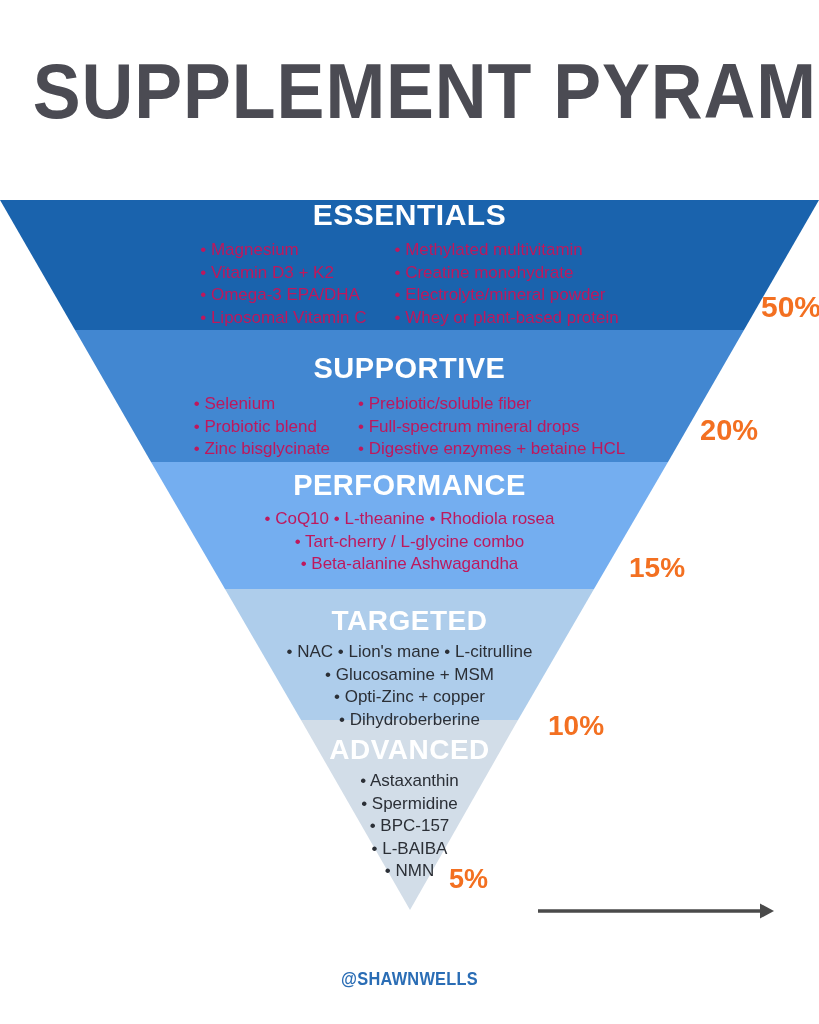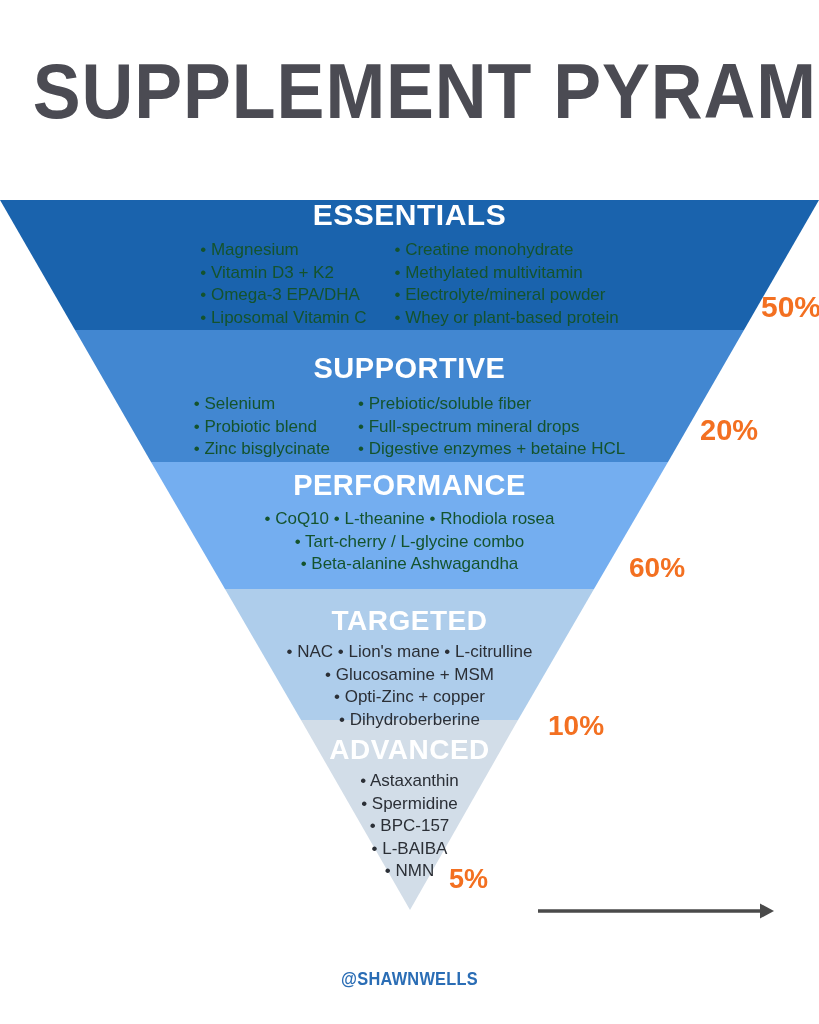--- a/index.html
+++ b/index.html
@@ -62,21 +62,21 @@
     font-family: "Liberation Sans", sans-serif;
     font-weight: 700;
     color: #ffffff;
     letter-spacing: 0.5px;
     line-height: 1;
     margin: 0;
   }
   .tier-items {
     font-family: "Liberation Sans", sans-serif;
     font-weight: 400;
-    color: #14532d;
+    color: #be185d;
     line-height: 1.33;
     margin: 0;
   }
   .tier-items.dark { color: #2b2f36; }
 
   
   .cols {
     display: flex;
     justify-content: center;
     gap: 28px;
@@ -148,22 +148,22 @@
     <div class="content">
       <div class="tier-heading" style="font-size:30px;">ESSENTIALS</div>
       <div class="tier-items cols" style="font-size:17px;margin-top:9px;">
         <div class="col">
           <div>• Magnesium</div>
           <div>• Vitamin D3 + K2</div>
           <div>• Omega-3 EPA/DHA</div>
           <div>• Liposomal Vitamin C</div>
         </div>
         <div class="col">
+          <div>• Methylated multivitamin</div>
           <div>• Creatine monohydrate</div>
-          <div>• Methylated multivitamin</div>
           <div>• Electrolyte/mineral powder</div>
           <div>• Whey or plant-based protein</div>
         </div>
       </div>
     </div>
   </div>
 
   <div class="tier" style="top:130px;height:132px;">
     <div class="content">
       <div class="tier-heading" style="font-size:29px;padding-top:24px;">SUPPORTIVE</div>
@@ -213,21 +213,21 @@
         <div>• Spermidine</div>
         <div>• BPC-157</div>
         <div>• L-BAIBA</div>
         <div>• NMN</div>
       </div>
     </div>
   </div>
 
   <div class="pct" style="left:761px;top:92px;font-size:30px;">50%</div>
   <div class="pct" style="left:700px;top:216px;font-size:29px;">20%</div>
-  <div class="pct" style="left:629px;top:354px;font-size:28px;">60%</div>
+  <div class="pct" style="left:629px;top:354px;font-size:28px;">15%</div>
   <div class="pct" style="left:548px;top:489px;font-size:28px;margin-top:23px;">10%</div>
   <div class="pct" style="left:449px;top:666px;font-size:27px;">5%</div>
 
 </div>
 
 <div id="arrow-wrap">
   <svg width="236" height="22" viewBox="0 0 236 22">
     <line x1="0" y1="11" x2="222" y2="11" stroke="#4a4a4a" stroke-width="3.5"></line>
     <polygon points="222,3.5 236,11 222,18.5" fill="#4a4a4a"></polygon>
   </svg>

